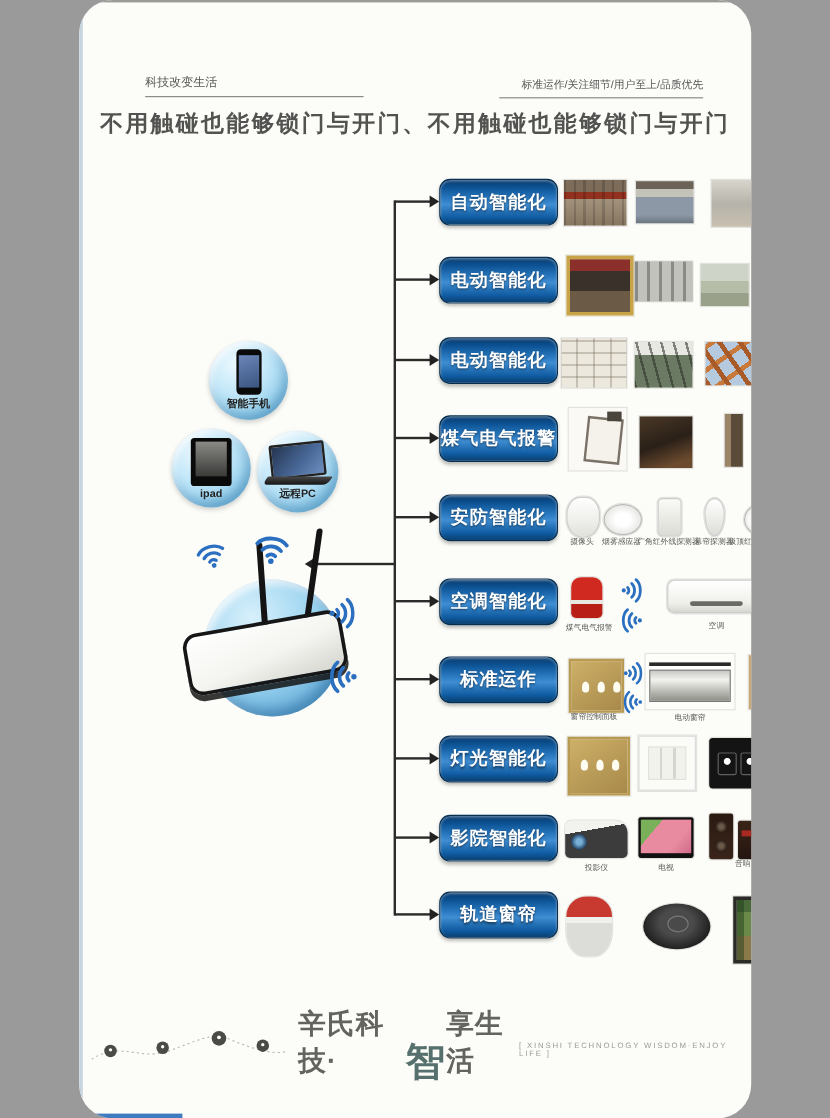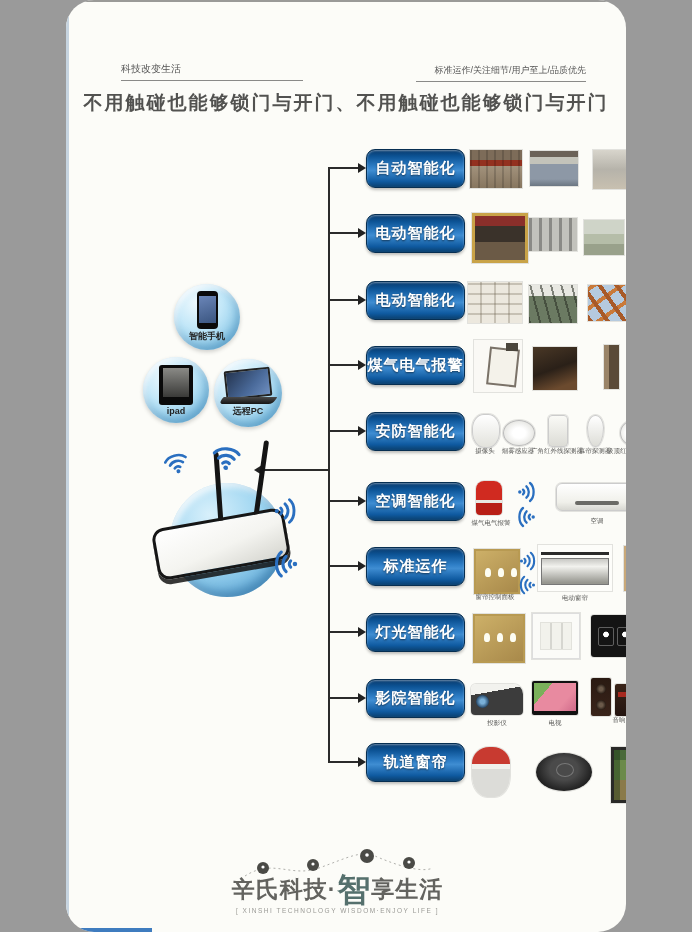--- a/index.html
+++ b/index.html
@@ -79,21 +79,21 @@
 
   
   .sw-gold::after{content:"";position:absolute;left:9px;top:17px;width:6px;height:9px;
     border-radius:50% 50% 35% 35%;background:#fdfdf2;box-shadow:13px 0 #fdfdf2,26px 0 #fdfdf2;}
   .sw-white::after{content:"";position:absolute;left:7px;right:7px;top:8px;bottom:8px;
     background:repeating-linear-gradient(90deg,#f2f2ec 0 9px,#d6d6d0 9px 11px);border:1px solid #e2e2dc;}
   .sw-black .key{position:absolute;width:14px;height:17px;border:1px solid #5f5f5f;border-radius:2px;
     background:radial-gradient(circle at 50% 38%,#ffffff 2.5px,transparent 3.2px);}
 
   
-  .footer{position:absolute;left:0;right:17px;top:848px;display:flex;flex-direction:column;align-items:center;}
+  .footer{position:absolute;left:0;right:17px;top:848px;display:flex;flex-direction:row;align-items:center;}
   .logo-line{display:flex;align-items:flex-end;color:#63635f;font-weight:700;margin-top:-10px;}
   .logo-line .pre,.logo-line .post{font-size:23px;letter-spacing:1px;}
   .logo-line .zhi{font-size:33px;line-height:30px;color:#55706d;margin:0 1px;}
   .logo-sub{font-size:6.5px;color:#9a9a96;letter-spacing:1.5px;margin-top:2px;}
 </style>
 </head>
 <body>
 
 <div class="page">
 

